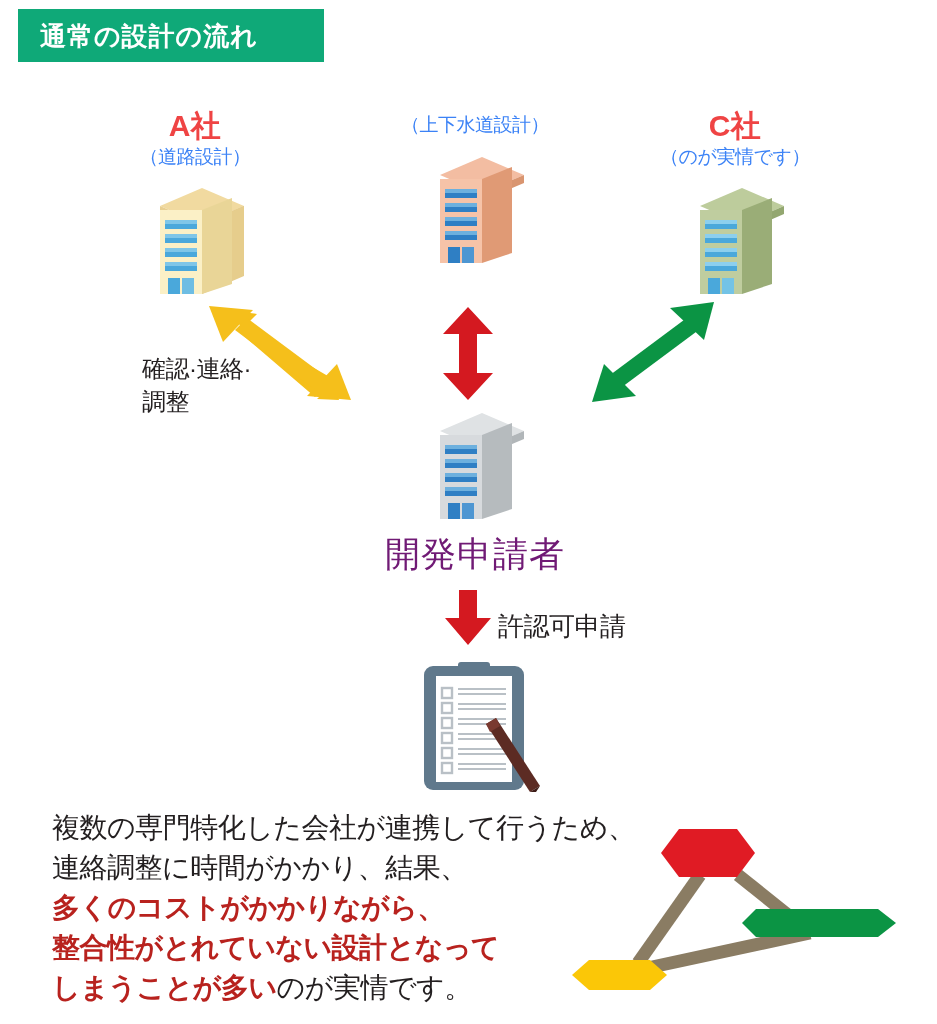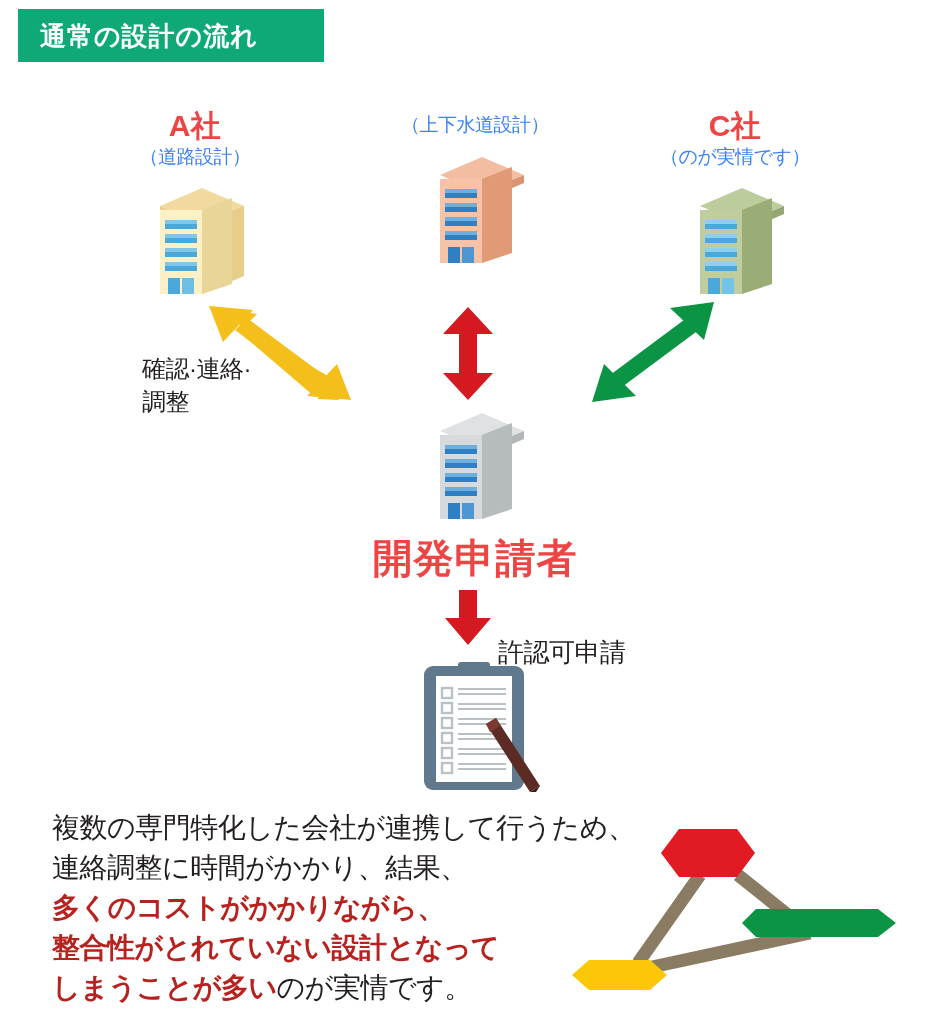--- a/index.html
+++ b/index.html
@@ -81,43 +81,43 @@
     width: 260px;
     text-align: center;
   }
   #applicant .applicant-building {
     height: 122px;
     display: flex;
     align-items: flex-start;
     justify-content: center;
   }
   #applicant .applicant-name {
-    font-size: 40px;
-    font-weight: bold;
-    color: #ef4444;
+    font-size: 35px;
+    font-weight: normal;
+    color: #701a75;
     letter-spacing: 1px;
     margin-top: 4px;
   }
 
   
   .arrow-svg { position: absolute; }
   #arrow-yellow { left: 205px; top: 300px; }
   #arrow-red-vert { left: 437px; top: 307px; }
   #arrow-green { left: 590px; top: 300px; }
   #arrow-red-down { left: 443px; top: 590px; }
 
   .arrow-label {
     position: absolute;
     font-size: 24px;
     color: #231f20;
     line-height: 1.38;
     letter-spacing: -0.5px;
   }
   #label-coord { left: 142px; top: 352px; width: 190px; }
-  #label-permit { left: 498px; top: 635px; font-size: 26px; }
+  #label-permit { left: 498px; top: 609px; font-size: 26px; }
 
   
   #clipboard {
     position: absolute;
     left: 410px;
     top: 658px;
   }
 
   
   #description {

